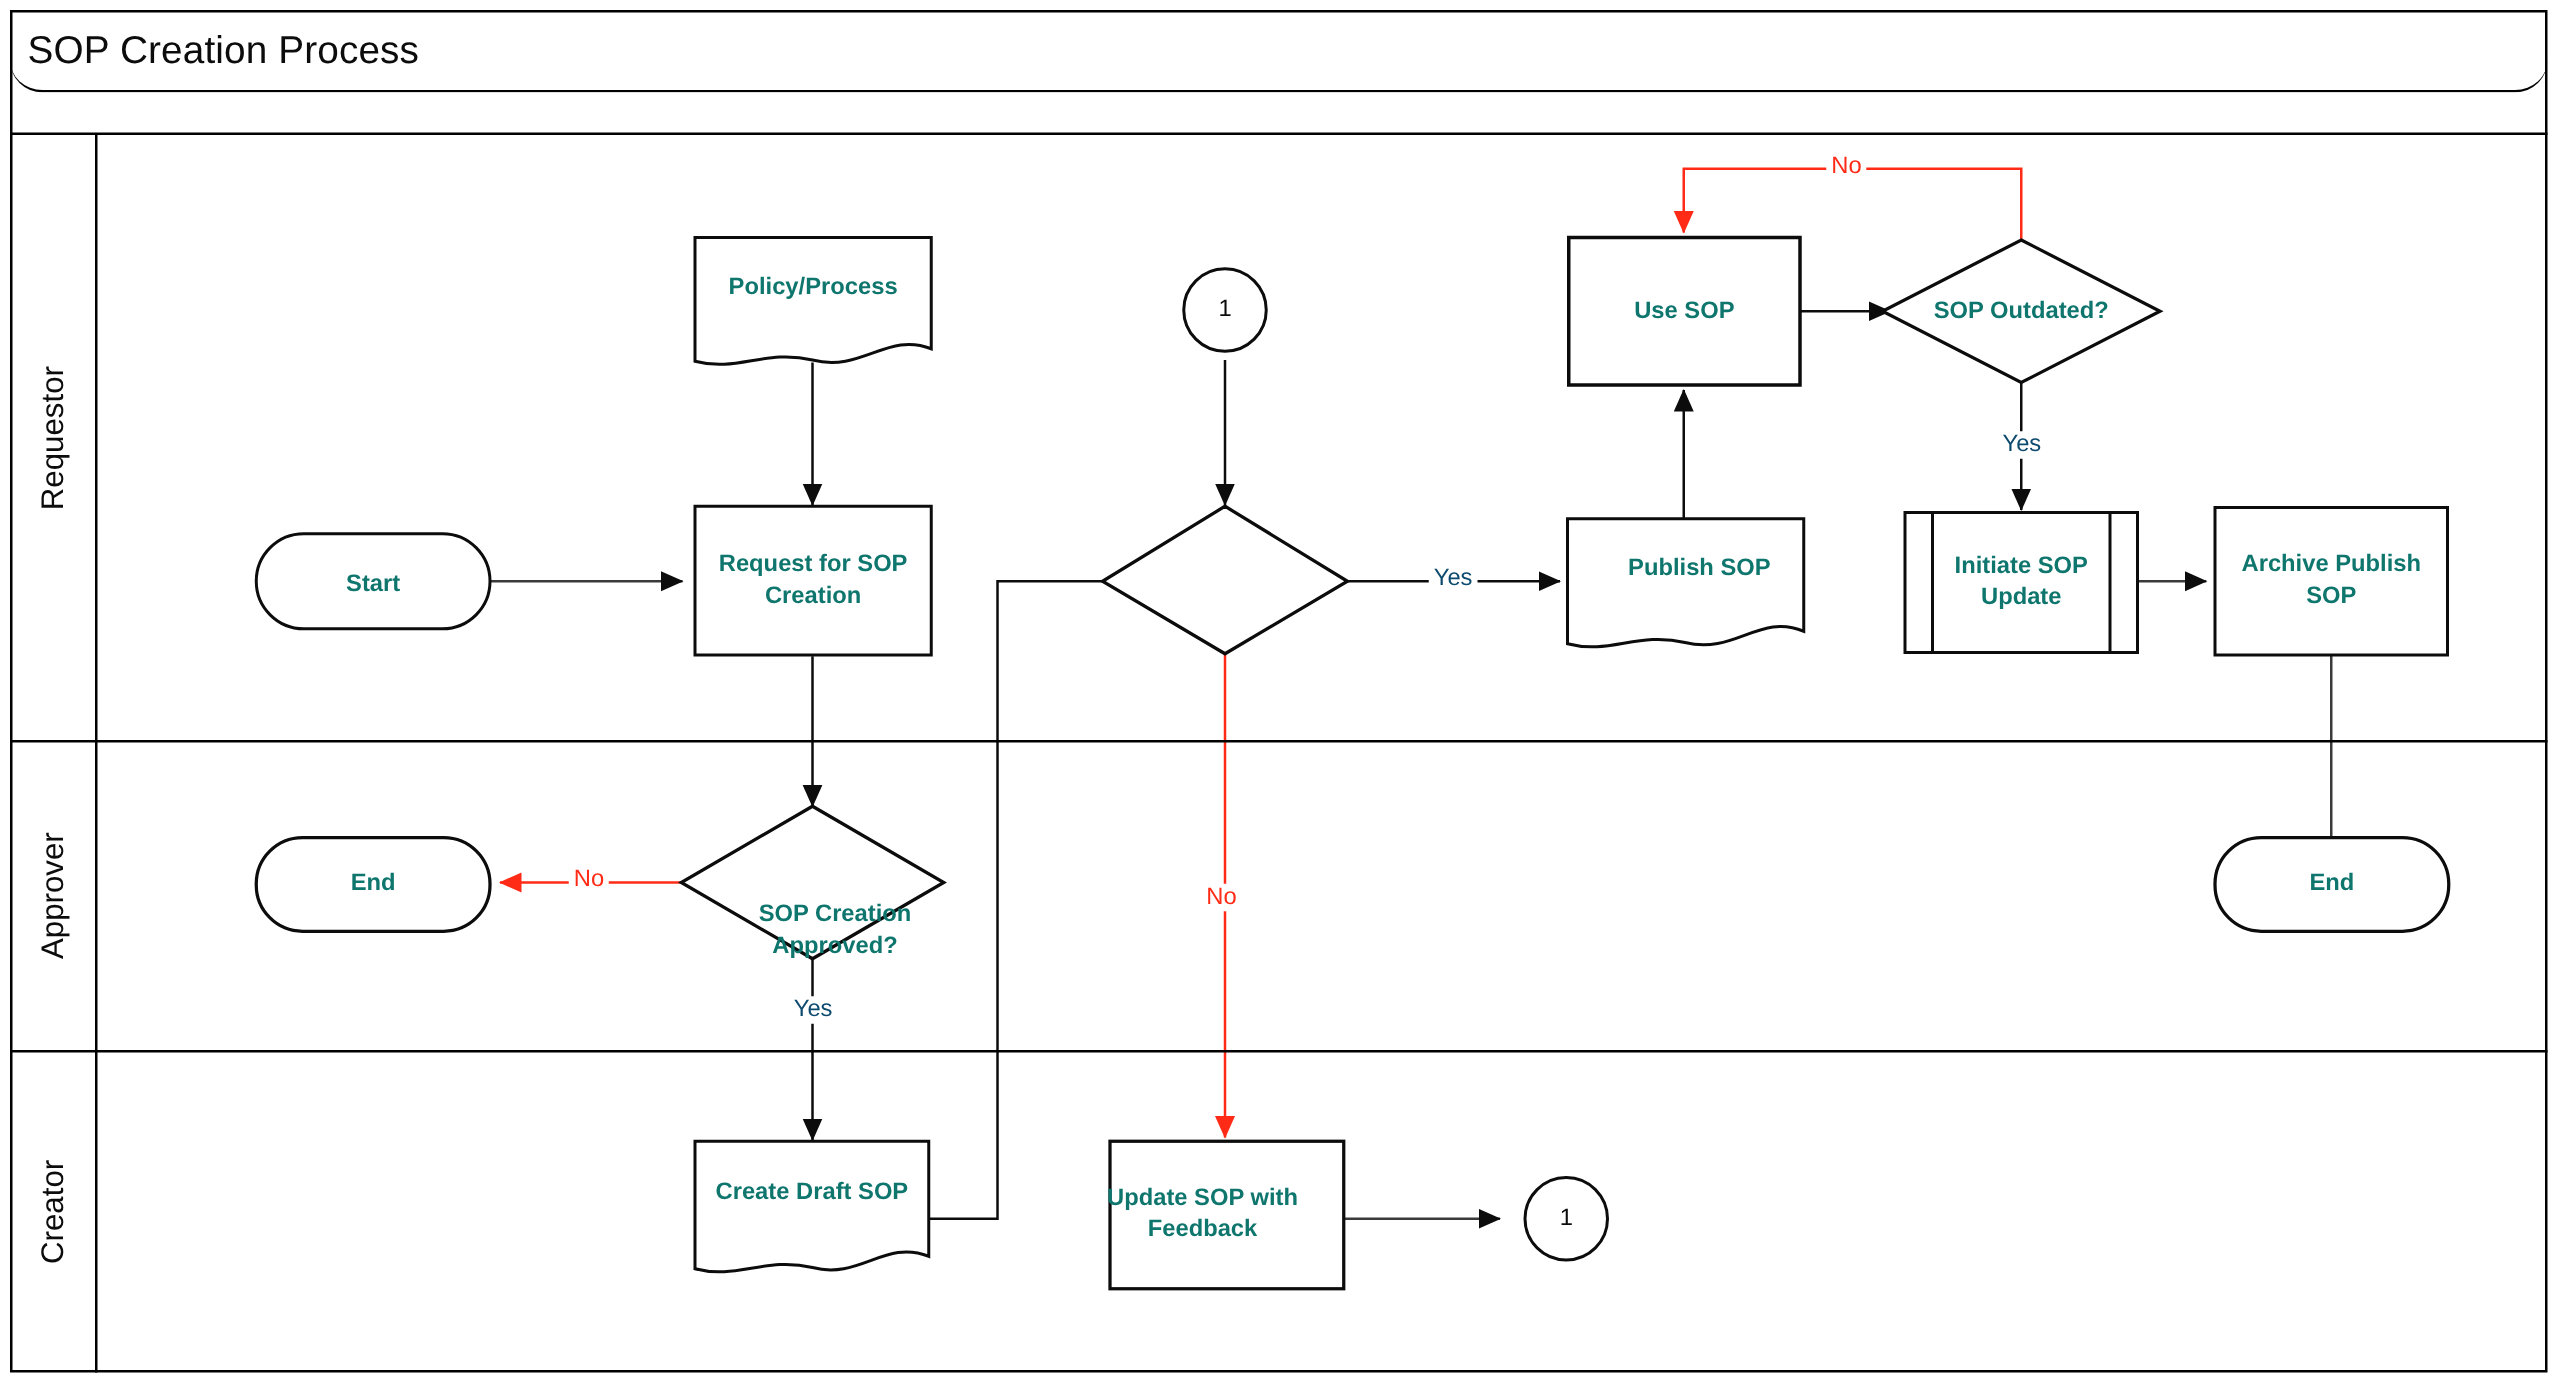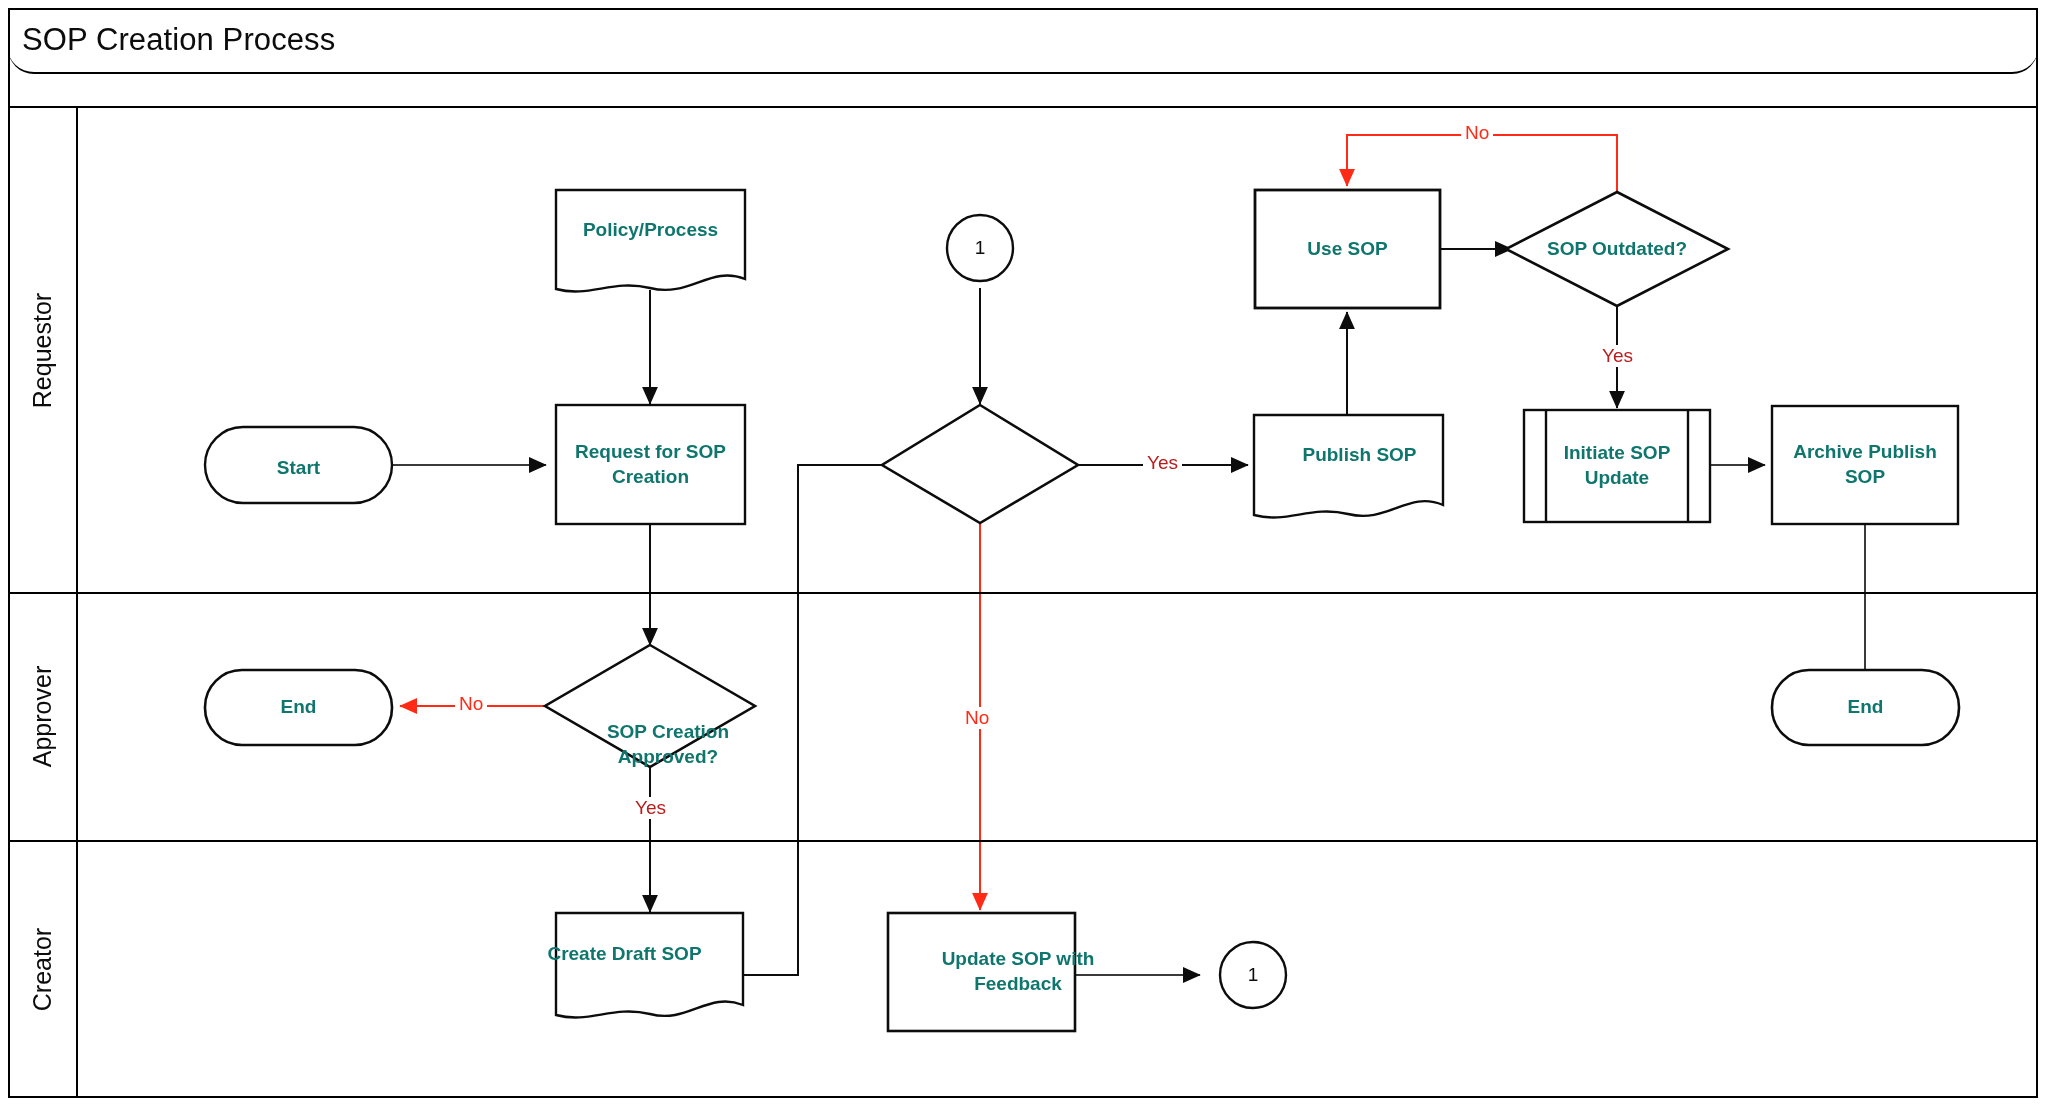--- a/index.html
+++ b/index.html
@@ -106,21 +106,21 @@
     font-size: 19px;
     color: #0f766e;
     line-height: 1.3;
     box-sizing: border-box;
     pointer-events: auto;
     font-weight: bold;
   }
   .edge-label {
     position: absolute;
     font-size: 19px;
-    color: #b91c1c;
+    color: #0c4a6e;
     background: #ffffff;
     padding: 0 4px;
     white-space: nowrap;
     pointer-events: auto;
   }
   .edge-label.no {
     color: #ff2b16;
   }
   .conn-num {
     position: absolute;
@@ -260,23 +260,23 @@
   <div class="shape-label" style="left:1546px; top:410px; width:142px; height:112px; padding:0 6px;">Initiate SOP Update</div>
 
   <div class="shape-label" style="left:1772px; top:406px; width:186px; height:118px; padding:0 10px;">Archive Publish SOP</div>
 
   <div class="shape-label" style="left:205px; top:670px; width:187px; height:75px;">End</div>
 
   <div class="shape-label" style="left:563px; top:676px; width:210px; height:60px;margin-top:39px;">SOP Creation Approved?</div>
 
   <div class="shape-label" style="left:1772px; top:670px; width:187px; height:75px;">End</div>
 
-  <div class="shape-label" style="left:531px; top:913px; width:187px; height:82px;">Create Draft SOP</div>
-
-  <div class="shape-label" style="left:908px; top:913px; width:220px; height:118px; padding:0 12px;">Update SOP with Feedback</div>
+  <div class="shape-label" style="left:556px; top:913px; width:187px; height:82px;">Create Draft SOP</div>
+
+  <div class="shape-label" style="left:852px; top:913px; width:220px; height:118px; padding:0 12px;">Update SOP with Feedback</div>
 
   <div class="conn-num" style="left:1220px; top:942px; width:66px; height:66px;">1</div>
 
   <div class="edge-label no" style="left:455px; top:693px;">No</div>
 
   <div class="edge-label" style="left:631px; top:797px;">Yes</div>
 
   <div class="edge-label" style="left:1143px; top:452px;">Yes</div>
 
   <div class="edge-label no" style="left:961px; top:707px;">No</div>

